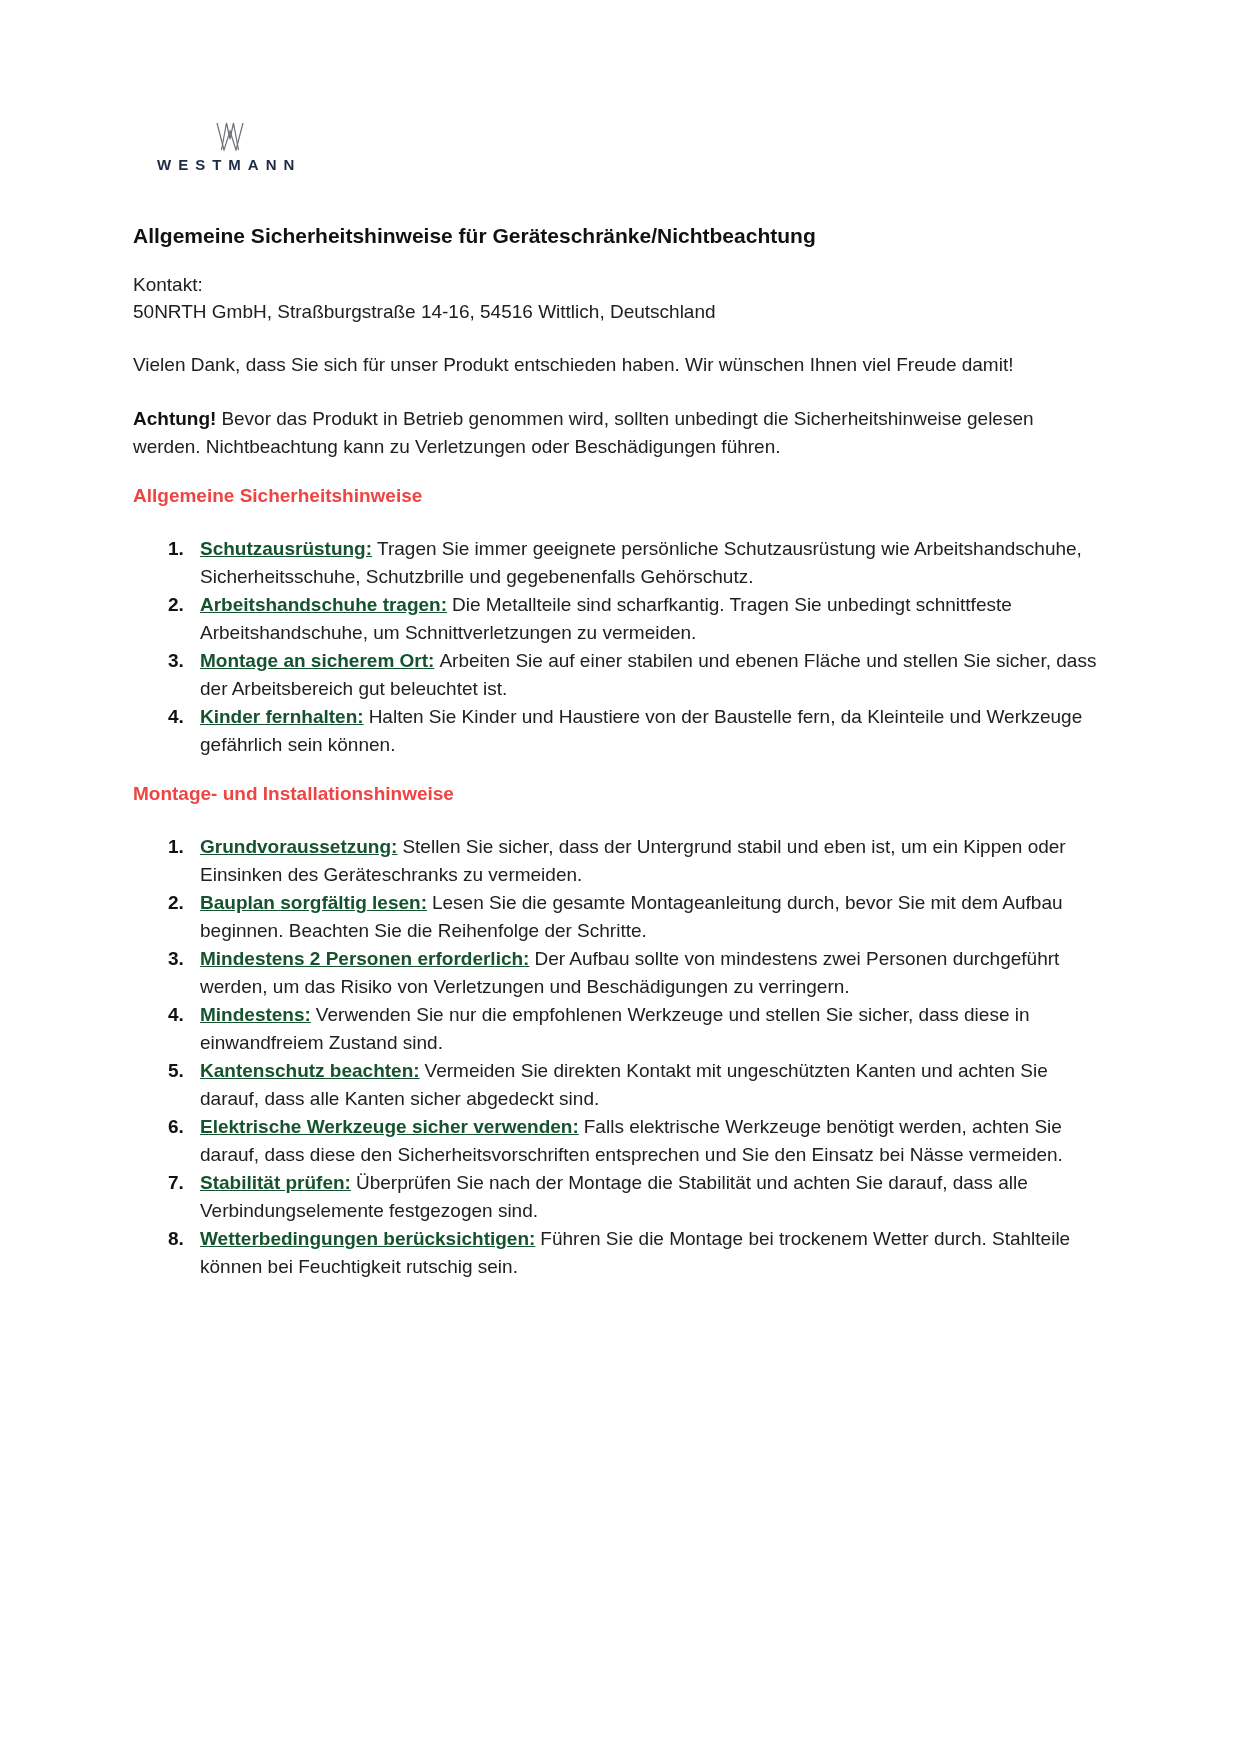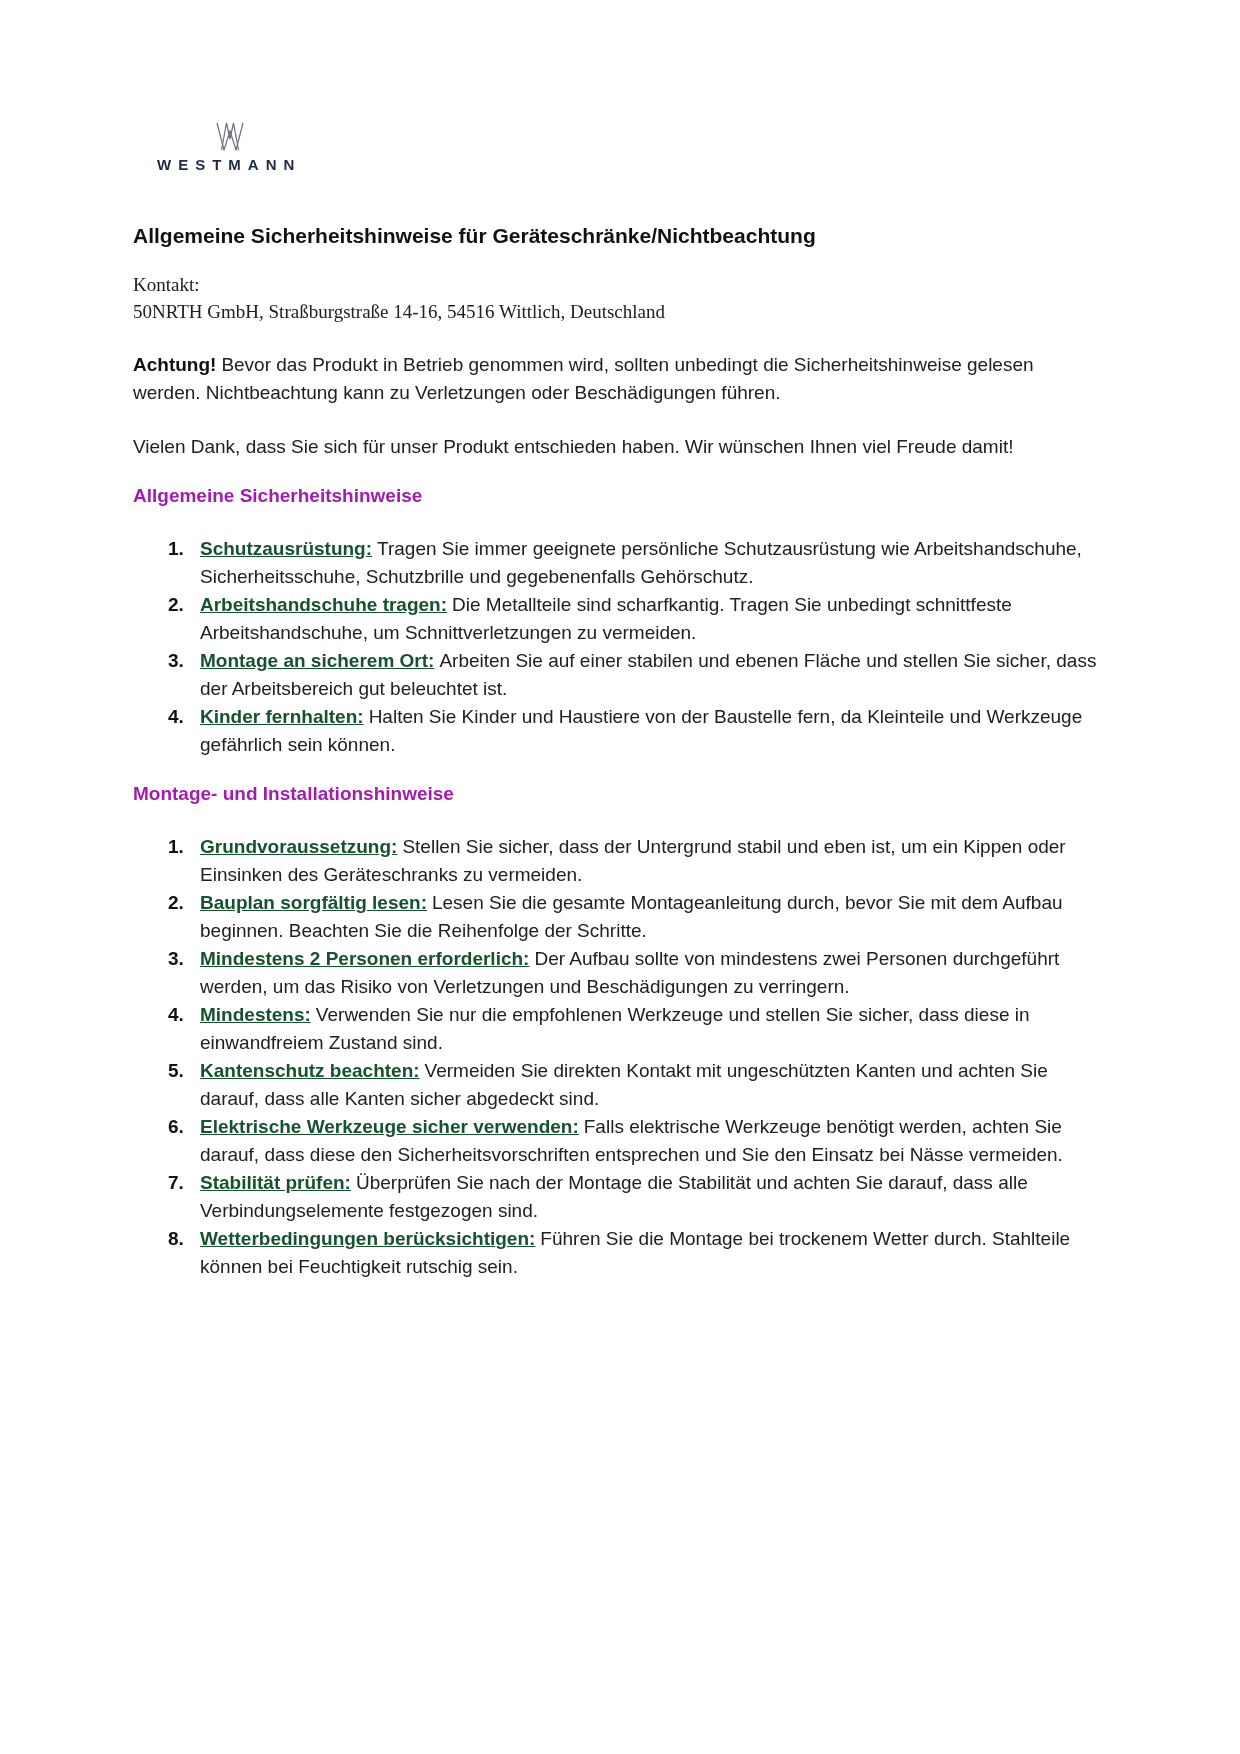--- a/index.html
+++ b/index.html
@@ -29,29 +29,29 @@
     white-space: nowrap;
   }
   
   h1 {
     margin: 48px 0 0 0;
     font-size: 21px;
     line-height: 30px;
     font-weight: 700;
     color: #111111;
   }
-  .contact { margin-top: 20px; font-size: 19px; line-height: 27px; font-family: Liberation Serif, serif; }
+  .contact { margin-top: 20px; font-size: 19px; line-height: 27px; }
   .para { margin-top: 26px; font-size: 19px; line-height: 28px; max-width: 960px; }
   .para b { color: #111111; }
   h2 {
     margin: 21px 0 0 0;
     font-size: 19px;
     line-height: 28px;
     font-weight: 700;
-    color: #a21caf;
+    color: #ef4444;
   }
   ol.safety-list {
     list-style: none;
     margin: 25px 0 0 0;
     padding: 0 0 0 35px;
     font-size: 19px;
     line-height: 28px;
     max-width: 940px;
   }
   ol.safety-list li { display: flex; margin: 0; }
@@ -72,23 +72,23 @@
     <div class="wordmark">WESTMANN</div>
   </header>
 
   <h1>Allgemeine Sicherheitshinweise für Geräteschränke/Nichtbeachtung</h1>
 
   <div class="contact">
     <div>Kontakt:</div>
     <div>50NRTH GmbH, Straßburgstraße 14-16, 54516 Wittlich, Deutschland</div>
   </div>
 
+  <p class="para">Vielen Dank, dass Sie sich für unser Produkt entschieden haben. Wir wünschen Ihnen viel Freude damit!</p>
+
   <p class="para"><b style="margin-right:5px;">Achtung!</b><span>Bevor das Produkt in Betrieb genommen wird, sollten unbedingt die Sicherheitshinweise gelesen werden. Nichtbeachtung kann zu Verletzungen oder Beschädigungen führen.</span></p>
-
-  <p class="para">Vielen Dank, dass Sie sich für unser Produkt entschieden haben. Wir wünschen Ihnen viel Freude damit!</p>
 
   <h2>Allgemeine Sicherheitshinweise</h2>
 
   <ol class="safety-list">
     <li>
       <span class="num">1.</span>
       <div class="li-text"><b>Schutzausrüstung:</b><span>Tragen Sie immer geeignete persönliche Schutzausrüstung wie Arbeitshandschuhe, Sicherheitsschuhe, Schutzbrille und gegebenenfalls Gehörschutz.</span></div>
     </li>
     <li>
       <span class="num">2.</span>

